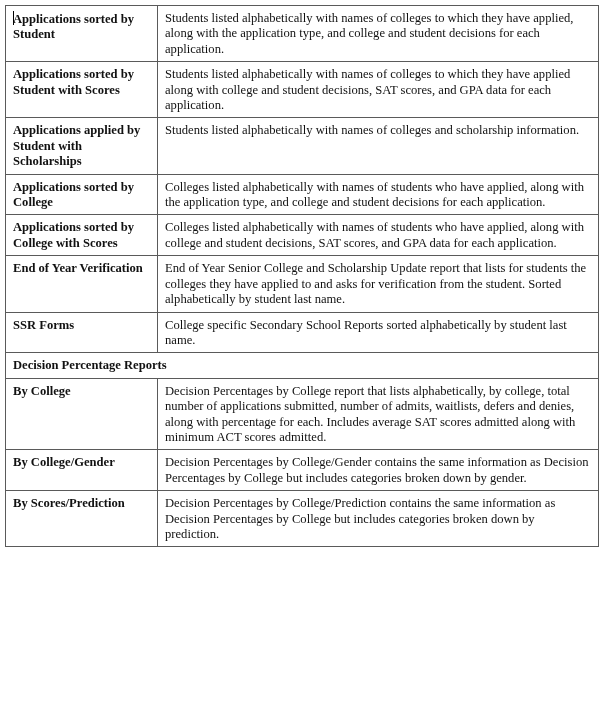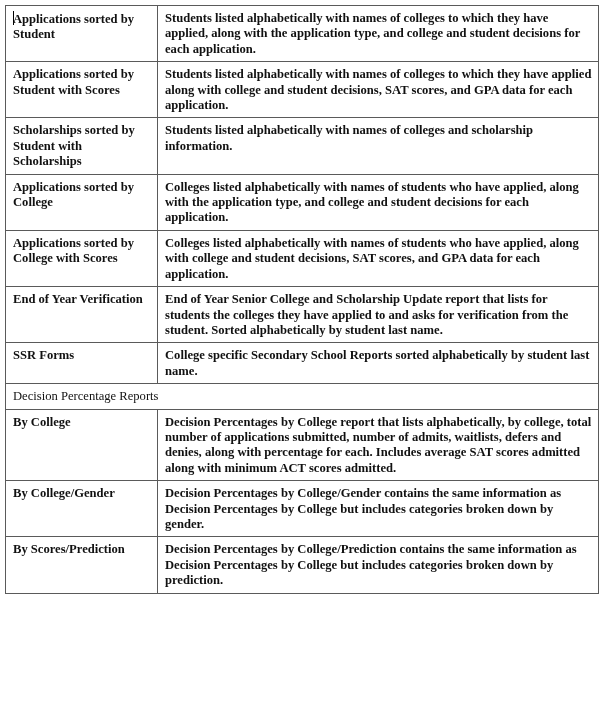--- a/index.html
+++ b/index.html
@@ -28,24 +28,24 @@
       vertical-align: top;
       padding: 5px 6px 4px 7px;
       font-size: 12.6px;
       line-height: 15.4px;
     }
     td.name-cell {
       width: 138px;
       font-weight: bold;
     }
     td.desc-cell {
-      font-weight: bold;
+      font-weight: normal;
     }
     td.section-cell {
-      font-weight: normal;
+      font-weight: bold;
       font-size: 13.2px;
       padding-top: 8px;
       padding-bottom: 7px;
     }
     .cursor {
       display: inline-block;
       width: 1px;
       height: 14px;
       background: #000;
       vertical-align: -2px;
@@ -59,21 +59,21 @@
   <tbody>
     <tr>
       <td class="name-cell"><span class="cursor"></span><span>Applications sorted by Student</span></td>
       <td class="desc-cell">Students listed alphabetically with names of colleges to which they have applied, along with the application type, and college and student decisions for each application.</td>
     </tr>
     <tr>
       <td class="name-cell">Applications sorted by Student with Scores</td>
       <td class="desc-cell">Students listed alphabetically with names of colleges to which they have applied along with college and student decisions, SAT scores, and GPA data for each application.</td>
     </tr>
     <tr>
-      <td class="name-cell">Scholarships sorted by Student with Scholarships</td>
+      <td class="name-cell">Applications applied by Student with Scholarships</td>
       <td class="desc-cell">Students listed alphabetically with names of colleges and scholarship information.</td>
     </tr>
     <tr>
       <td class="name-cell">Applications sorted by College</td>
       <td class="desc-cell">Colleges listed alphabetically with names of students who have applied, along with the application type, and college and student decisions for each application.</td>
     </tr>
     <tr>
       <td class="name-cell">Applications sorted by College with Scores</td>
       <td class="desc-cell">Colleges listed alphabetically with names of students who have applied, along with college and student decisions, SAT scores, and GPA data for each application.</td>
     </tr>

